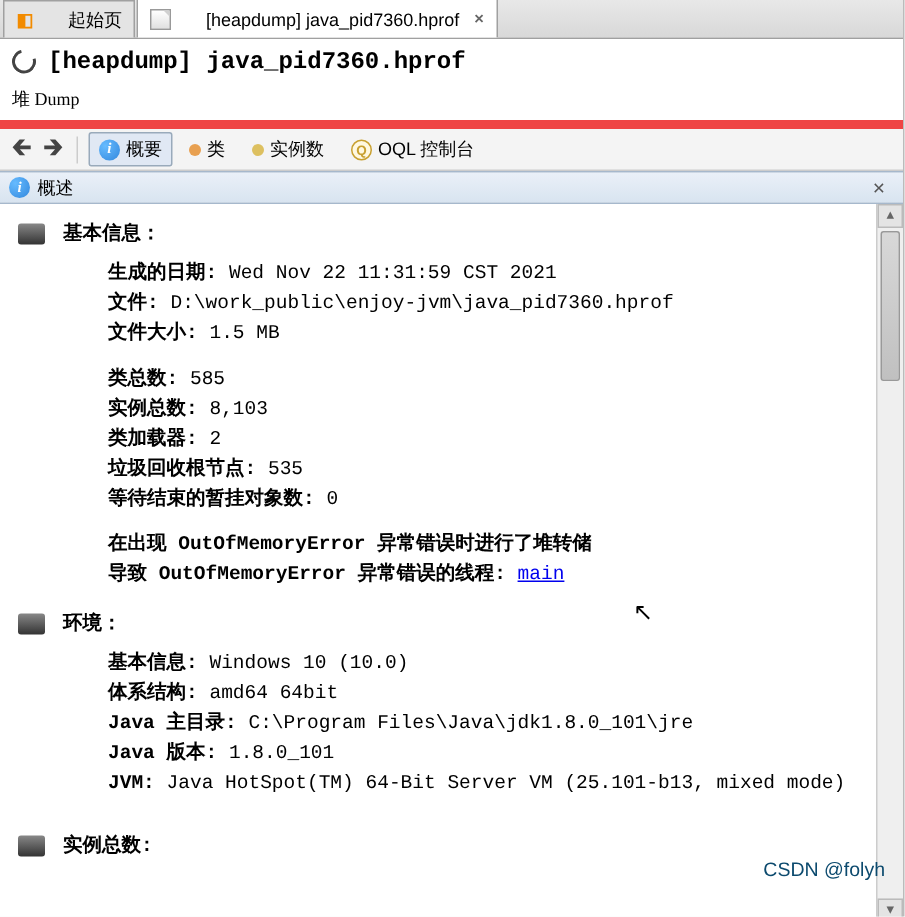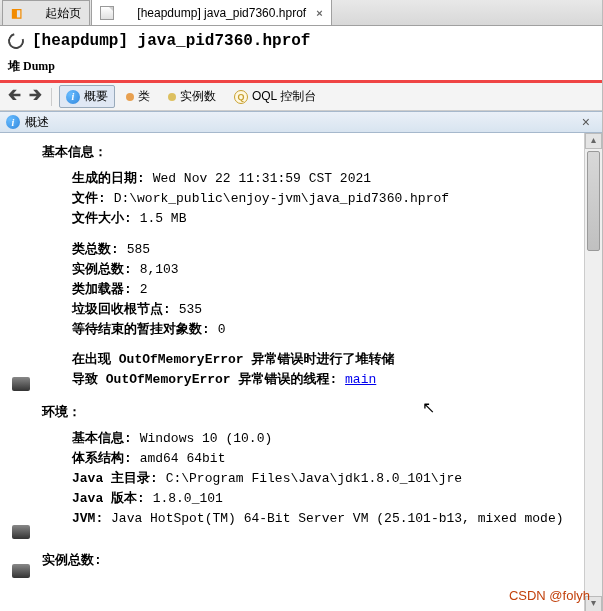--- a/index.html
+++ b/index.html
@@ -77,22 +77,21 @@
       transform: rotate(30deg);
     }
     .title-row h1 {
       font-size: 16px;
       font-weight: bold;
       font-family: "Courier New", monospace;
     }
     .subtitle-bar {
       padding: 2px 8px 5px;
       font-family: SimSun, serif;
-      border-bottom: 3px solid #ef4444;
-      font-weight: bold;
+      border-bottom: 6px solid #ef4444;
     }
     .toolbar {
       display: flex;
       align-items: center;
       padding: 3px 6px;
       gap: 4px;
       background: #f4f4f4;
       border-bottom: 1px solid #ccc;
       height: 28px;
     }
@@ -204,43 +203,43 @@
       text-align: center;
       font-size: 10px;
       color: #666;
       background: #e4e4e4;
       border: 1px solid #bbb;
     }
     .vscroll .up { top: 0; }
     .vscroll .down { bottom: 0; }
     .section {
       display: flex;
-      align-items: flex-end;
+      align-items: flex-start;
       margin-bottom: 4px;
     }
     .section-icon {
       width: 18px; height: 14px;
       background: linear-gradient(#888, #333);
       border-radius: 2px;
       margin-right: 12px;
       margin-top: 3px;
       flex-shrink: 0;
     }
     .section-body { flex: 1; }
     .hdr { font-weight: bold; margin-bottom: 6px; }
     .indent { padding-left: 30px; }
     .row { white-space: nowrap; }
     .k { font-weight: bold; }
     .link { color: #0000ee; text-decoration: underline; cursor: pointer; }
     .mono { font-family: "Courier New", monospace; }
     .watermark {
       position: absolute;
       right: 12px;
-      bottom: 8px;
-      color: #c2410c;
+      bottom: 24px;
+      color: #0c4a6e;
       font-size: 13px;
       font-family: Arial, sans-serif;
     }
     .cursor-arrow {
       position: absolute;
       left: 422px;
       top: 398px;
       font-size: 16px;
       color: #000;
       pointer-events: none;

